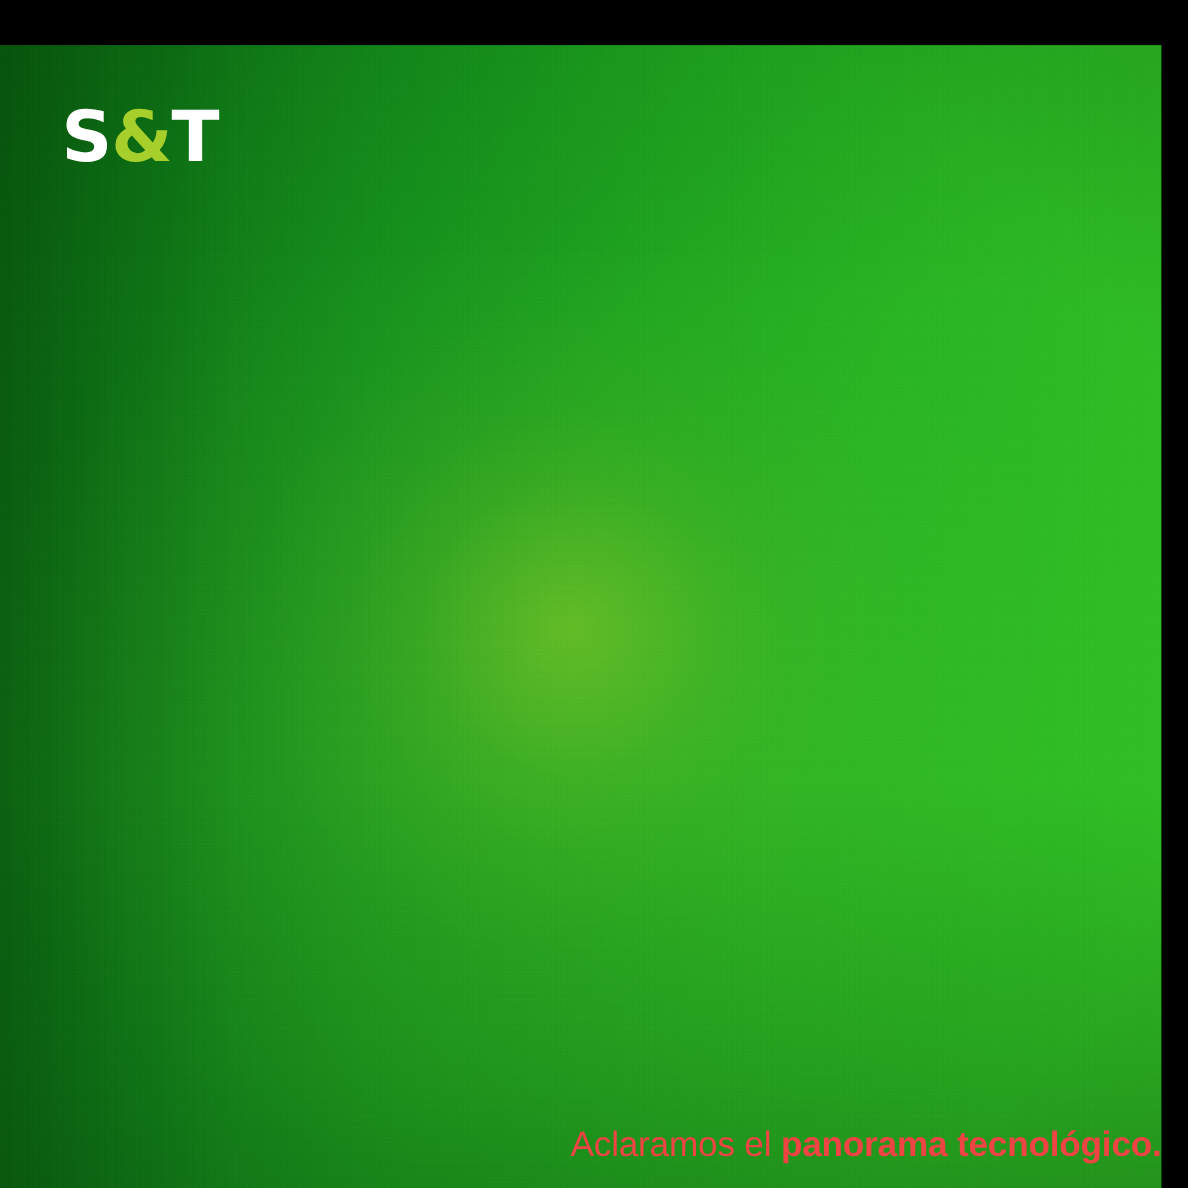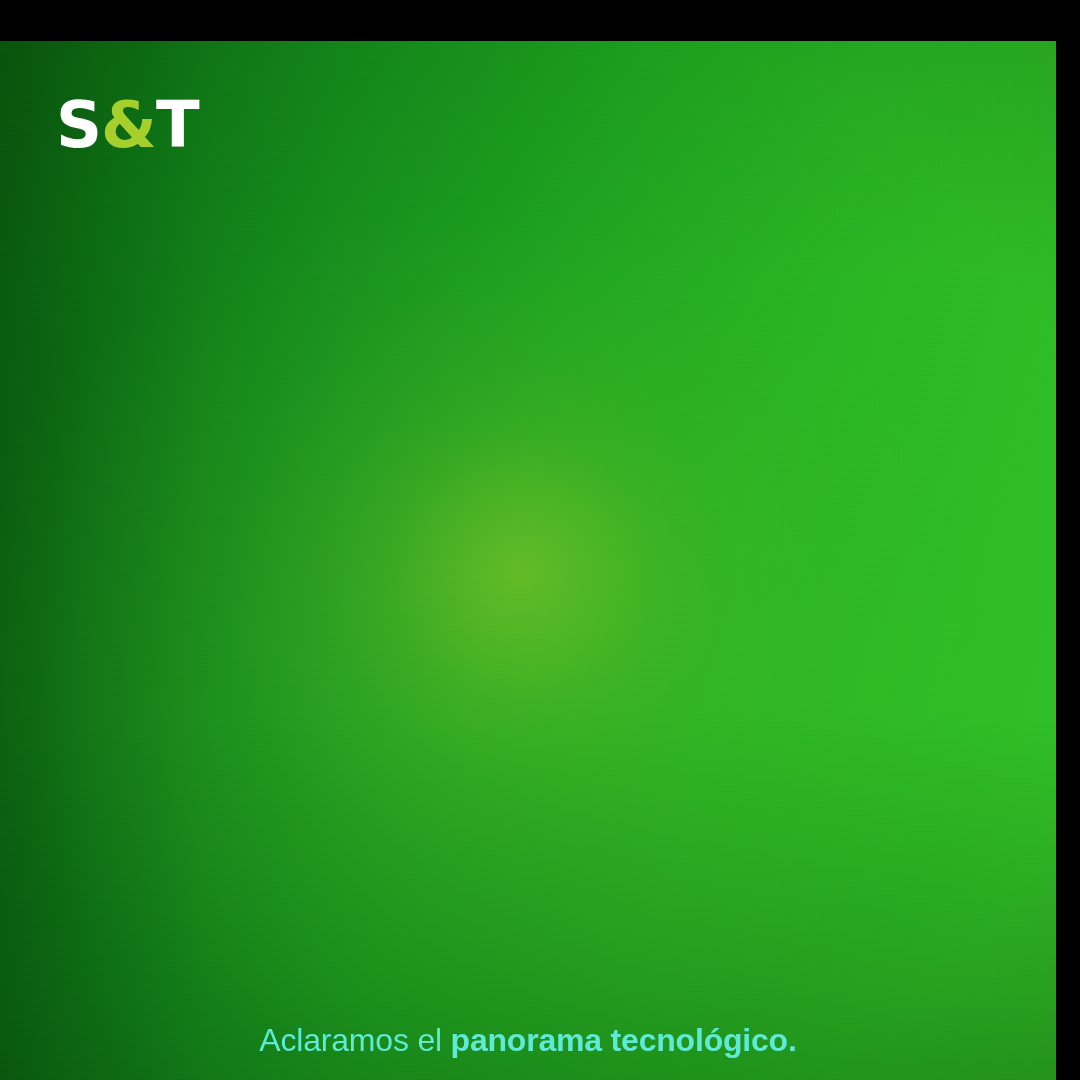--- a/index.html
+++ b/index.html
@@ -144,26 +144,26 @@
     transform: scaleX(0.97);
     transform-origin: right center;
   }
 
   
   #tagline {
     position: absolute;
     left: 0;
     right: 0;
     bottom: 62px;
-    text-align: center;
+    text-align: right;
     font-family: "Liberation Sans", sans-serif;
     font-size: 32px;
     line-height: 38px;
     letter-spacing: -0.2px;
-    color: #5eead4;
+    color: #ef4444;
     white-space: nowrap;
   }
   #tagline .tag-light { font-weight: 400; }
   #tagline .tag-bold  { font-weight: 700; }
 </style>
 </head>
 <body>
 
 <div id="canvas">
 

